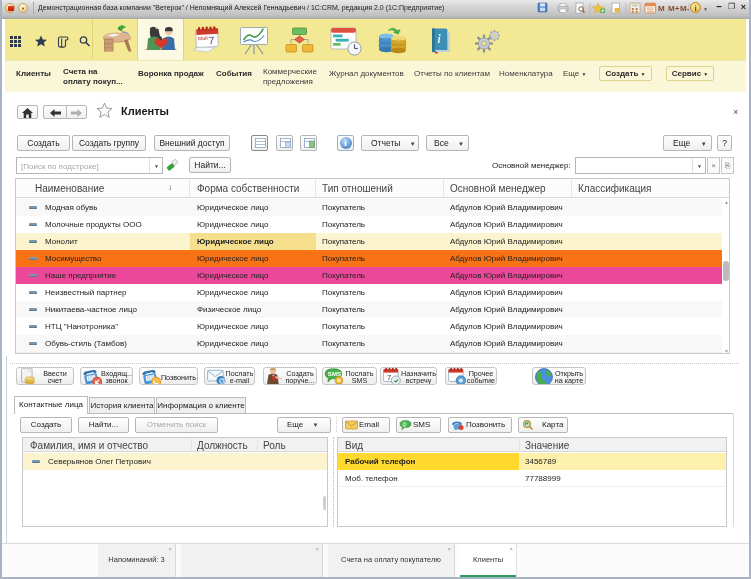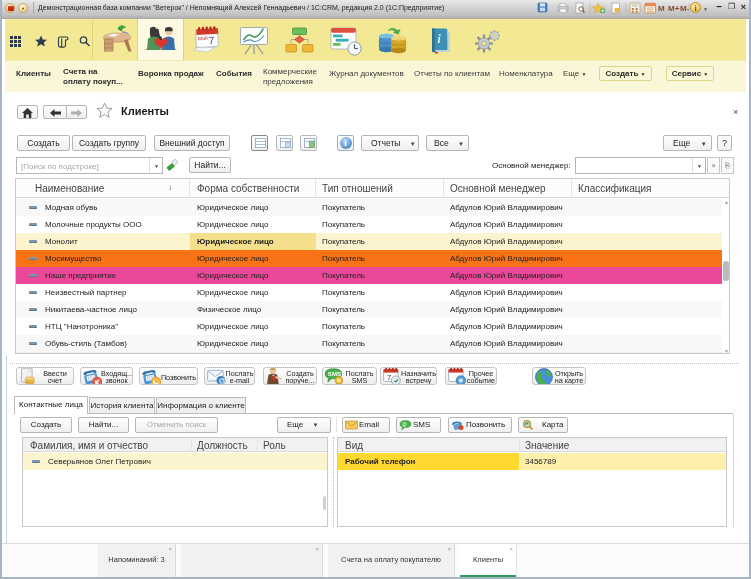--- a/index.html
+++ b/index.html
@@ -562,20 +562,24 @@
     <div class="abs" style="left:0;top:0;width:100%;height:14px;border-bottom:1px solid #D8D8D8;background:#F1F1F1">
       <span class="hdr" style="left:7px;top:2px">Вид</span>
       <span class="hdr" style="left:187px;top:2px">Значение</span>
       <span class="abs" style="left:181px;top:1px;width:1px;height:13px;background:#E4E4E4"></span>
     </div>
     <div class="abs" style="left:0;top:15px;width:100%;height:17px;background:#FCF0AC">
       <span class="abs" style="left:0;top:0;width:181px;height:17px;background:#FFD92E"></span>
       <span class="ct" style="left:7px;top:4px;font-weight:bold">Рабочий телефон</span>
       <span class="ct" style="left:187px;top:4px">3456789</span>
     </div>
+    <div class="abs" style="left:0;top:32px;width:100%;height:17px;border-bottom:1px solid #F0F0F0">
+      <span class="ct" style="left:7px;top:4px">Моб. телефон</span>
+      <span class="ct" style="left:187px;top:4px">77788999</span>
+    </div>
   </div>
 </div>
   <div class="abs" style="left:728px;top:322px;width:1px;height:113px;background:#DADADA"></div>
   <div class="abs" style="left:328px;top:345px;width:1px;height:90px;border-left:1px dotted #BBB"></div>
 </div>
 
 <div id="bottombar">
   <div class="wtab" style="left:96px;width:78px">
       <div class="wtx">Напоминаний: 3</div>
       <span class="wx">×</span>

